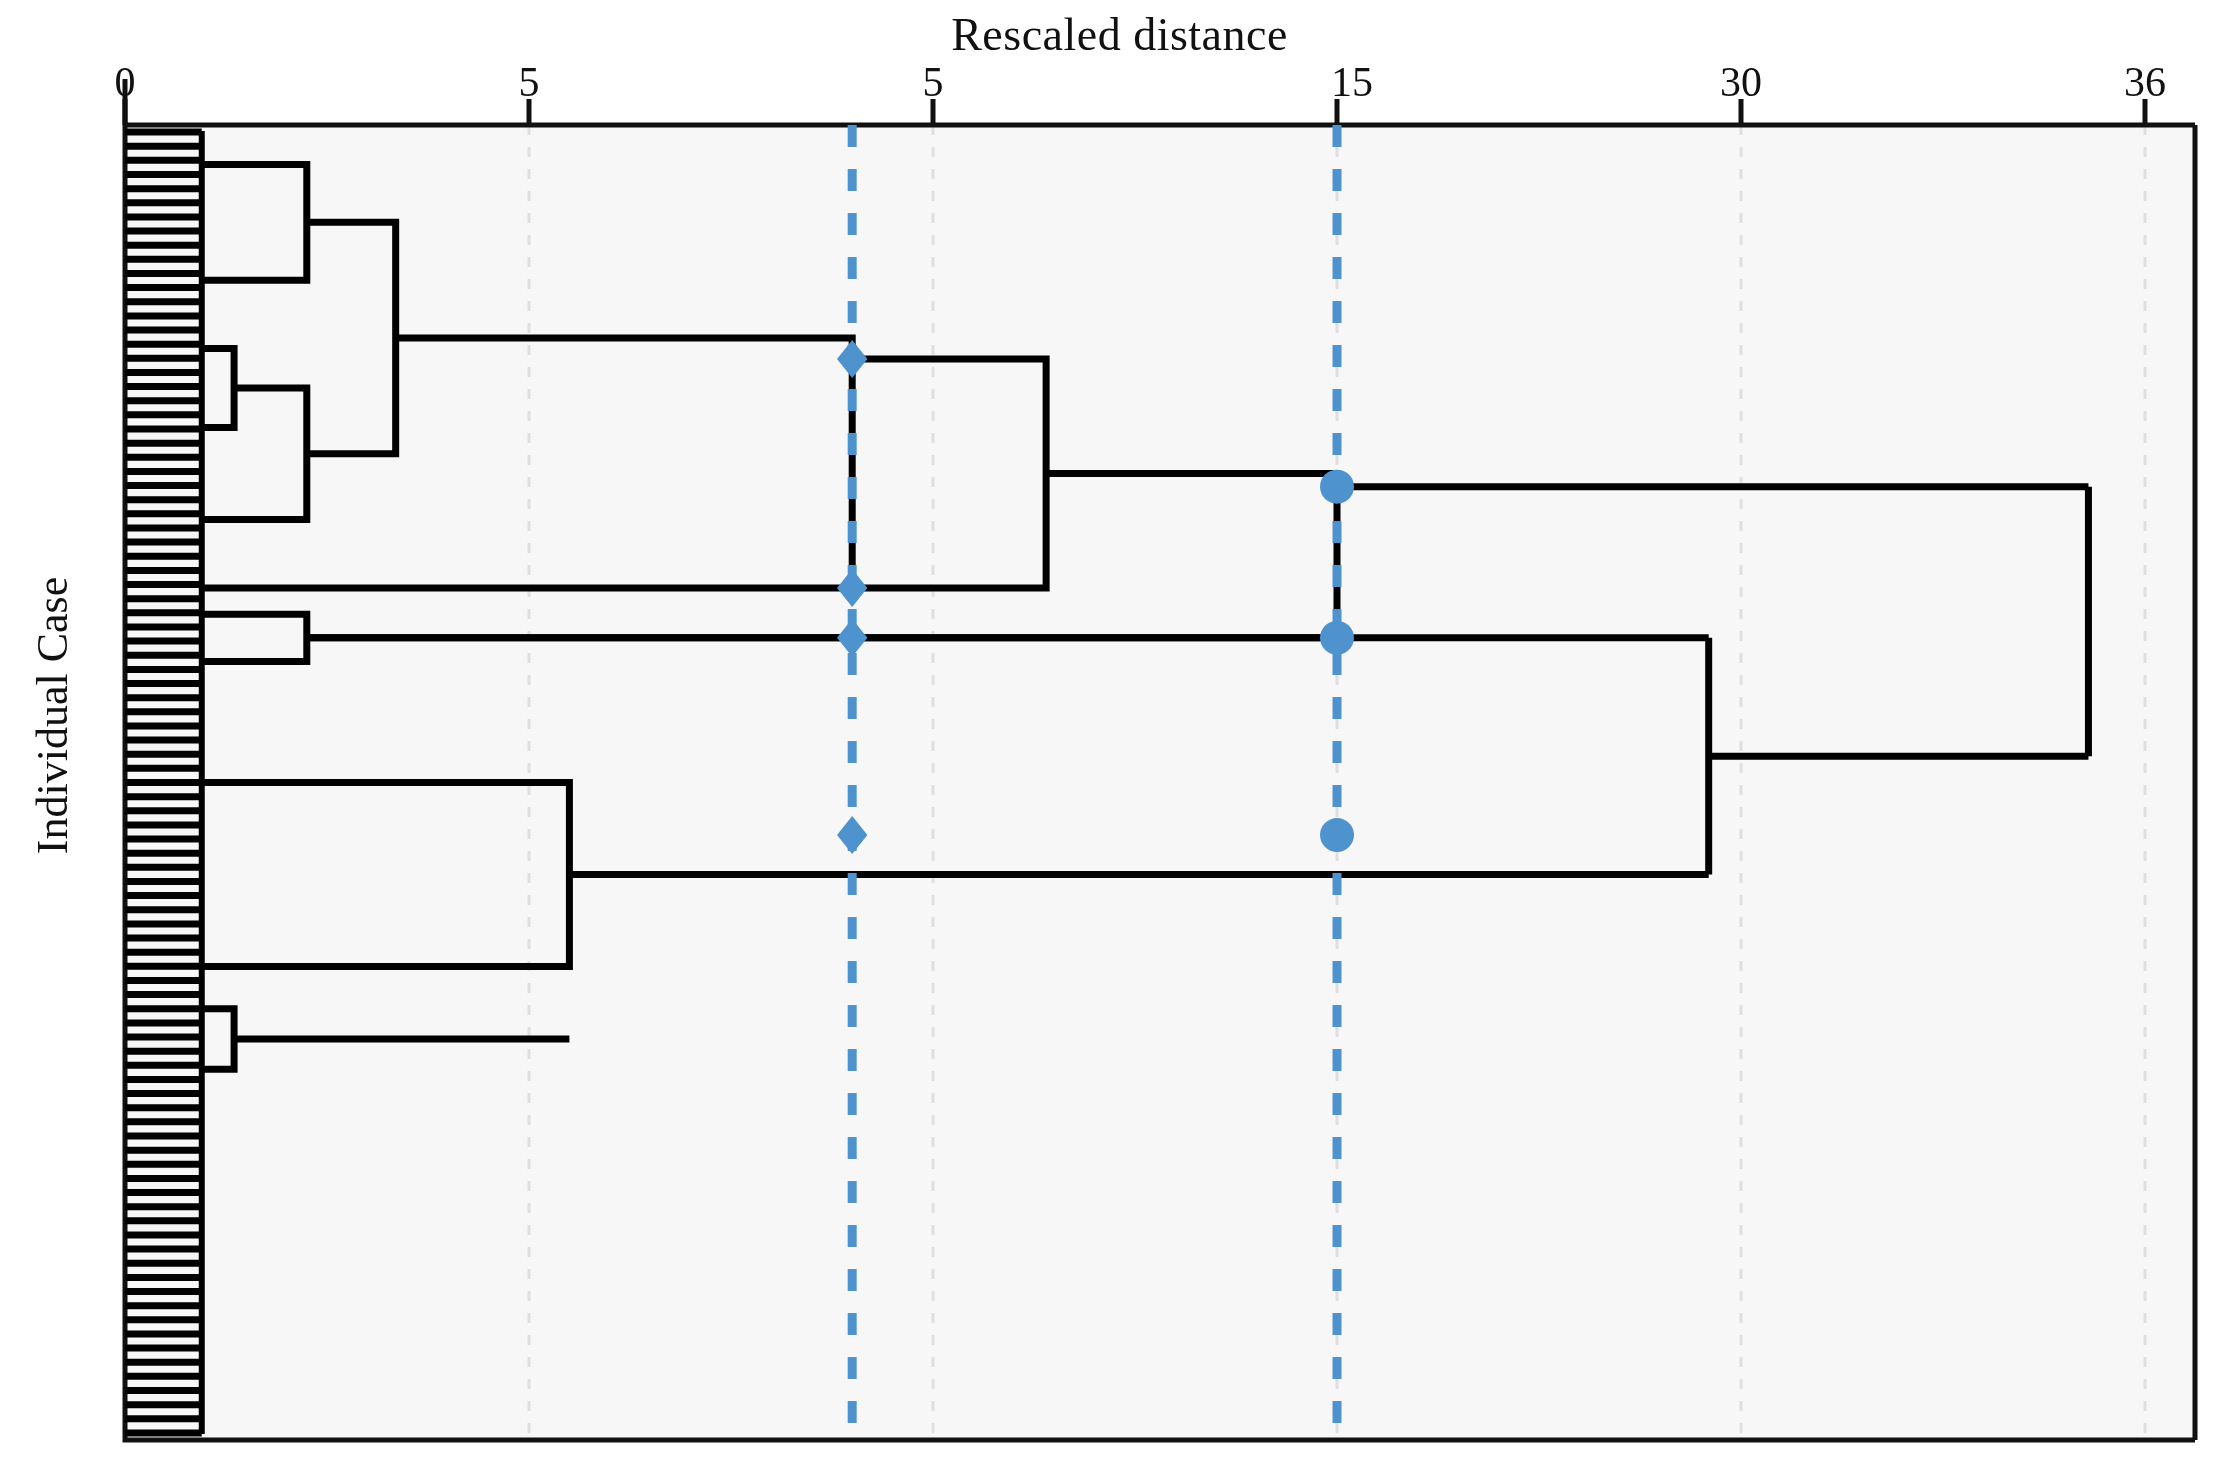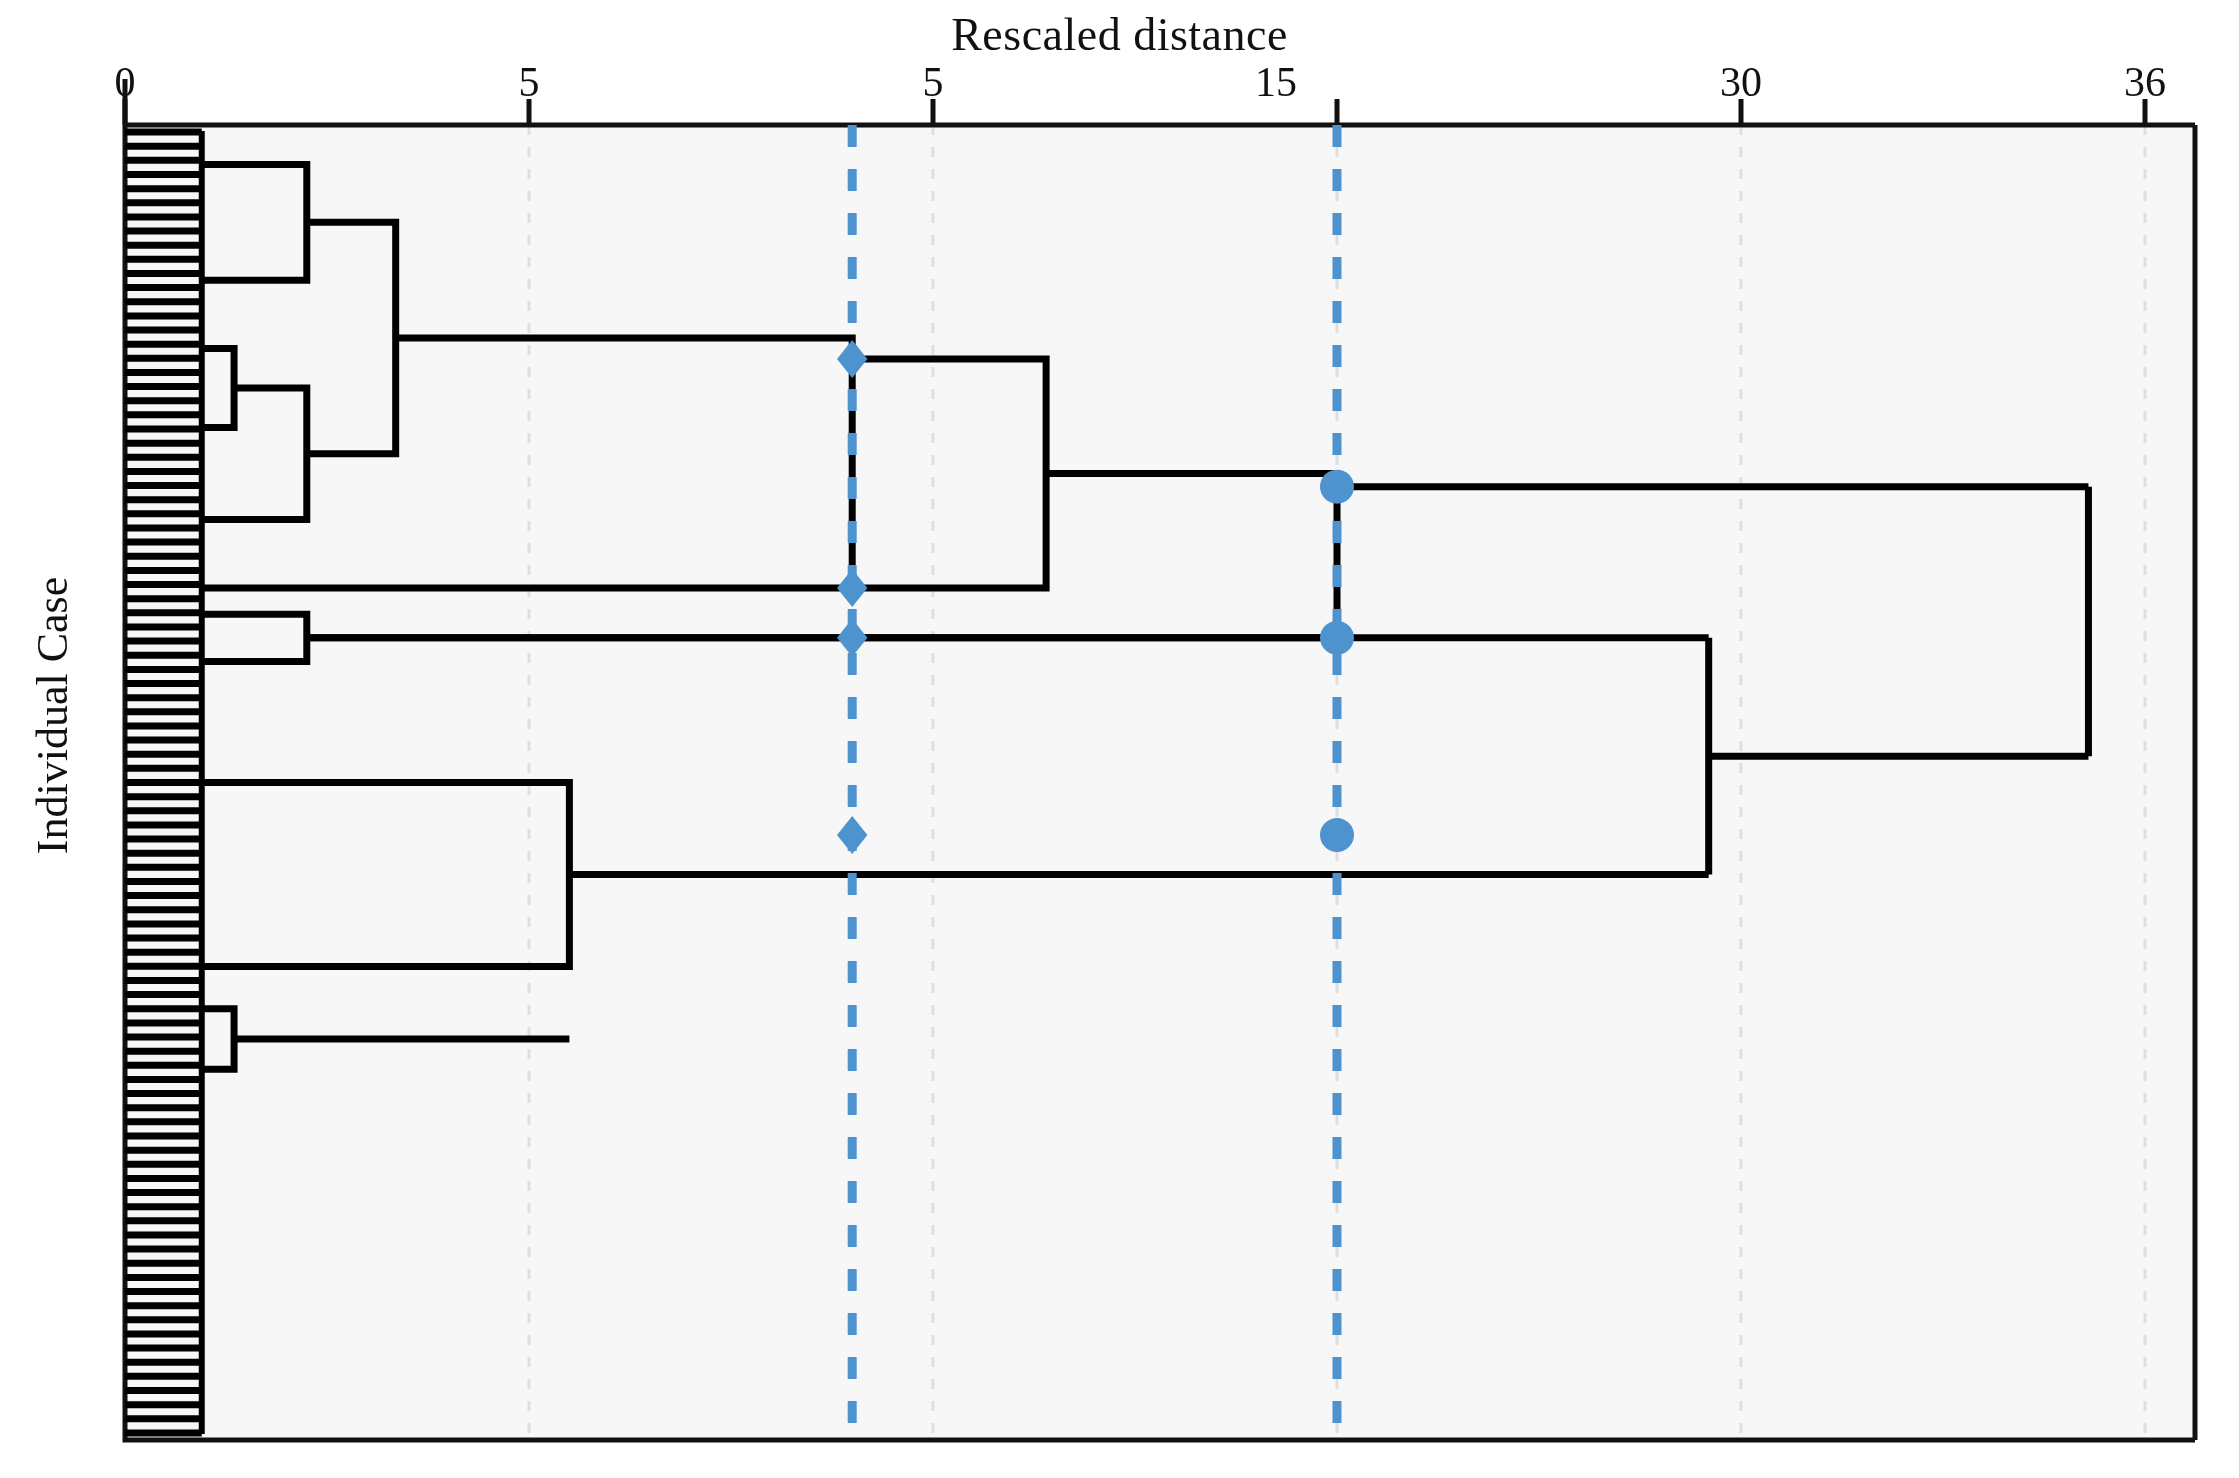--- a/index.html
+++ b/index.html
@@ -30,21 +30,21 @@
 <div id="root">
 
   <div class="chart-title">Rescaled distance</div>
 
   <div class="ylabel">Individual Case</div>
 
   <div class="xticklabels">
     <span style="left:125px">0</span>
     <span style="left:529px">5</span>
     <span style="left:933px">5</span>
-    <span style="left:1276px">15</span>
+    <span style="left:1352px">15</span>
     <span style="left:1741px">30</span>
     <span style="left:2145px">36</span>
   </div>
 
   <svg class="plot" width="2239" height="1478">
       <rect x="125" y="125" width="2070" height="1315" fill="#F7F7F7"></rect>
       <line x1="529" y1="125" x2="529" y2="1440" stroke="#DFDFDF" stroke-width="3" stroke-dasharray="10 12"></line>
       <line x1="933" y1="125" x2="933" y2="1440" stroke="#DFDFDF" stroke-width="3" stroke-dasharray="10 12"></line>
       <line x1="1337" y1="125" x2="1337" y2="1440" stroke="#DFDFDF" stroke-width="3" stroke-dasharray="10 12"></line>
       <line x1="1741" y1="125" x2="1741" y2="1440" stroke="#DFDFDF" stroke-width="3" stroke-dasharray="10 12"></line>

